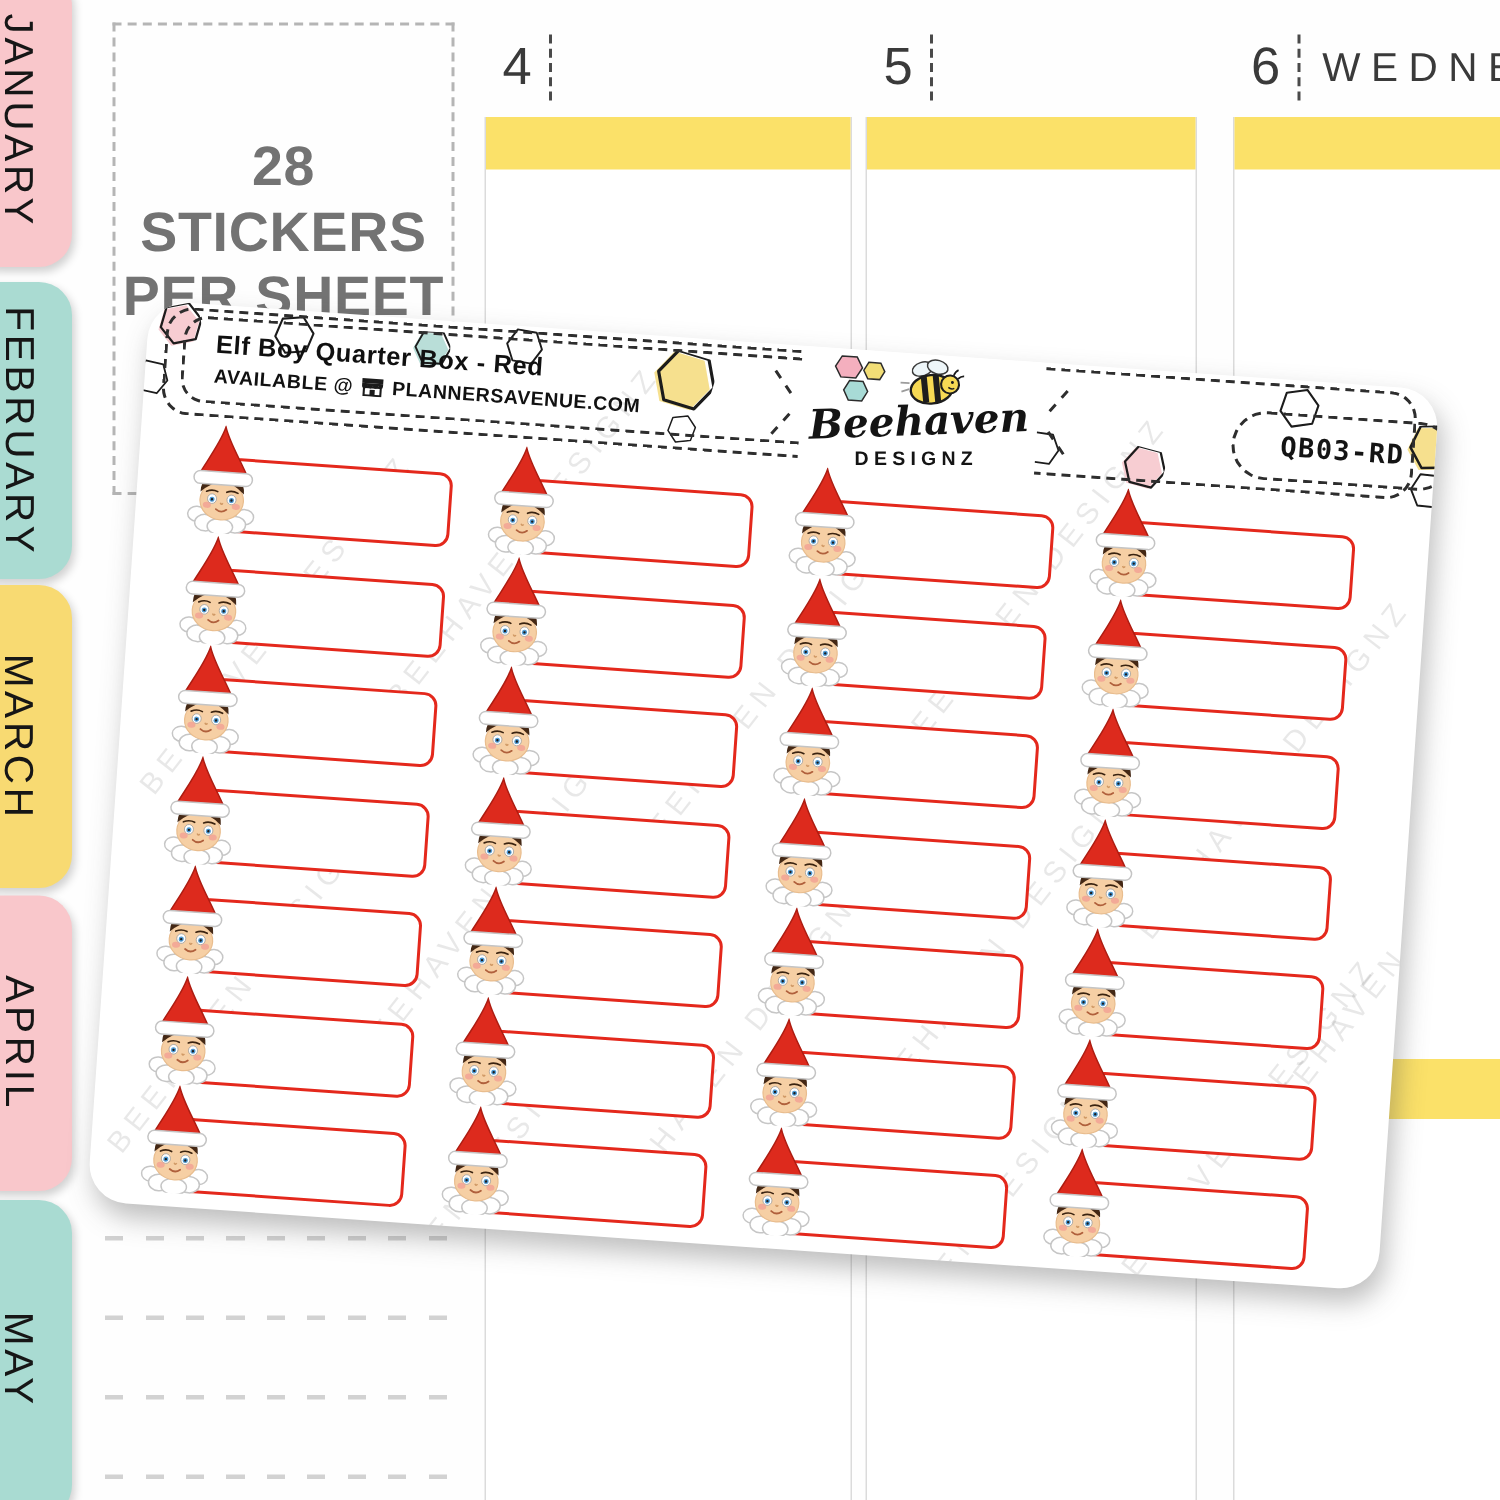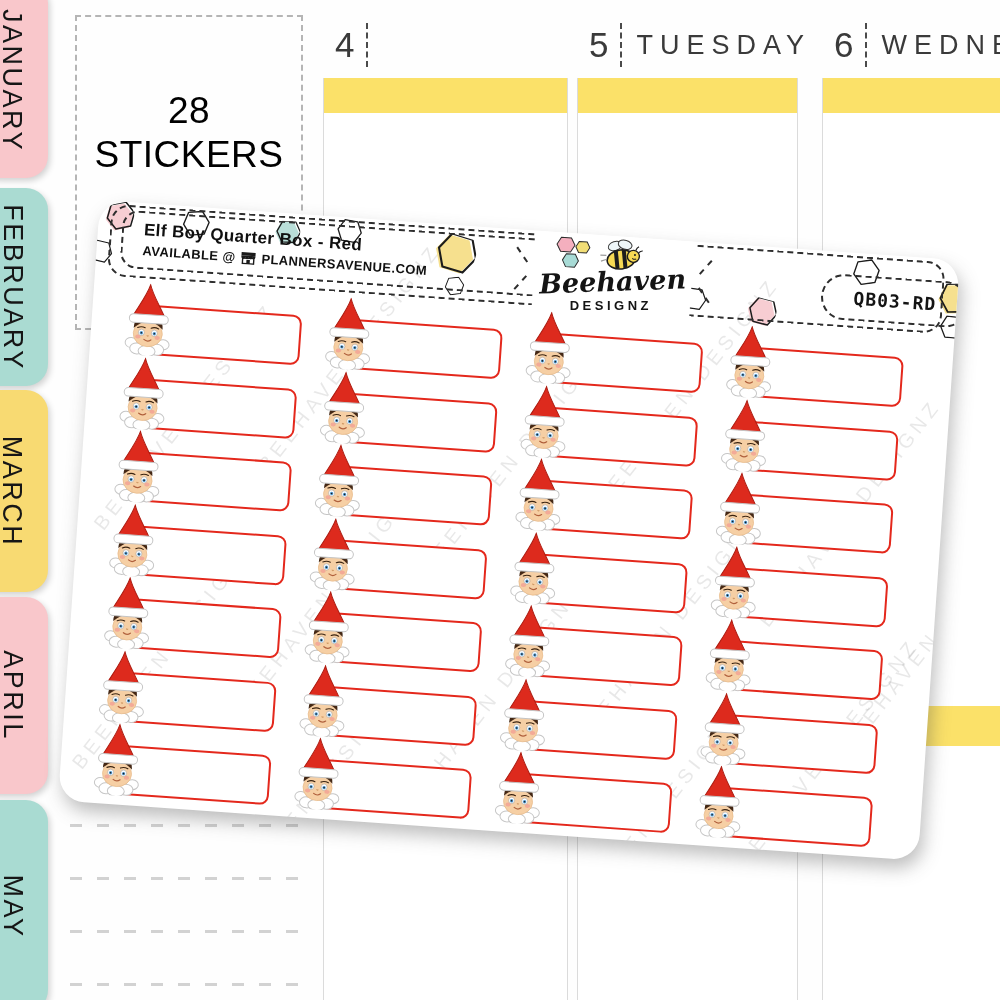--- a/index.html
+++ b/index.html
@@ -10,21 +10,21 @@
   
   .daycol{position:absolute;top:78px;height:922px;border-left:1px solid #dbdbdb;border-right:1px solid #dbdbdb;background:#fff}
   .daycol .hl{position:absolute;left:0;right:0;height:35px}
   .day-header{position:absolute;top:22px;height:46px;display:flex;align-items:center;color:#3a3a3a}
   .day-num{font-size:35px;font-weight:400;letter-spacing:1px}
   .day-div{width:0;height:44px;border-left:2px dashed #4a4a4a;margin:0 14px 0 11px}
   .day-name{font-size:27px;font-weight:400;letter-spacing:7px;white-space:nowrap}
 
   
   .notes-box{position:absolute;left:75px;top:15px;width:228px;height:315px;border:2.5px dashed #b5b5b5;text-align:center;padding-top:72px}
-  .note-line{font-size:37px;font-weight:400;color:#000000;line-height:1.18;letter-spacing:.5px}
+  .note-line{font-size:37px;font-weight:700;color:#737373;line-height:1.18;letter-spacing:.5px}
   .rline{position:absolute;left:70px;width:242px;height:3px;
     background:repeating-linear-gradient(90deg,#d2d2d2 0 12px,transparent 12px 27px)}
 
   
   .tab{position:absolute;left:-24px;width:72px;border-radius:22px;box-shadow:2px 3px 6px rgba(0,0,0,.18);display:flex;align-items:center;justify-content:center;z-index:3}
   .tab-label{transform:rotate(90deg);font-size:27px;font-weight:500;color:#161616;letter-spacing:2.5px;white-space:nowrap}
 
   
   .sheet{position:absolute;left:100px;top:200px;width:862px;height:602px;background:#fff;border-radius:26px;
     transform:rotate(4deg);transform-origin:0 0;box-shadow:4px 9px 18px rgba(70,70,70,.35);overflow:hidden;z-index:5}
@@ -68,31 +68,31 @@
       </div>
     </div>
   <div id="dayHeaders">
       <div class="day-header" style="left: 335px;">
         <div class="day-num">4</div>
         <div class="day-div"></div>
       </div>
       <div class="day-header" style="left: 589px;">
         <div class="day-num">5</div>
         <div class="day-div"></div>
-        <div class="day-name">TUESDAY</div>
       </div>
       <div class="day-header" style="left: 834px;">
         <div class="day-num">6</div>
         <div class="day-div"></div>
         <div class="day-name">WEDNESDAY</div>
       </div>
     </div>
 
   <div class="notes-box">
     <div class="note-line">28 STICKERS</div>
+    <div class="note-line">PER SHEET</div>
   </div>
   <div class="rline" style="top:824px"></div>
   <div class="rline" style="top:877px"></div>
   <div class="rline" style="top:930px"></div>
   <div class="rline" style="top:983px"></div>
 
   <div id="tabs">
       <div class="tab" style="top: -18px; height: 196px; background: rgb(249, 199, 203);">
         <div class="tab-label">JANUARY</div>
       </div>

